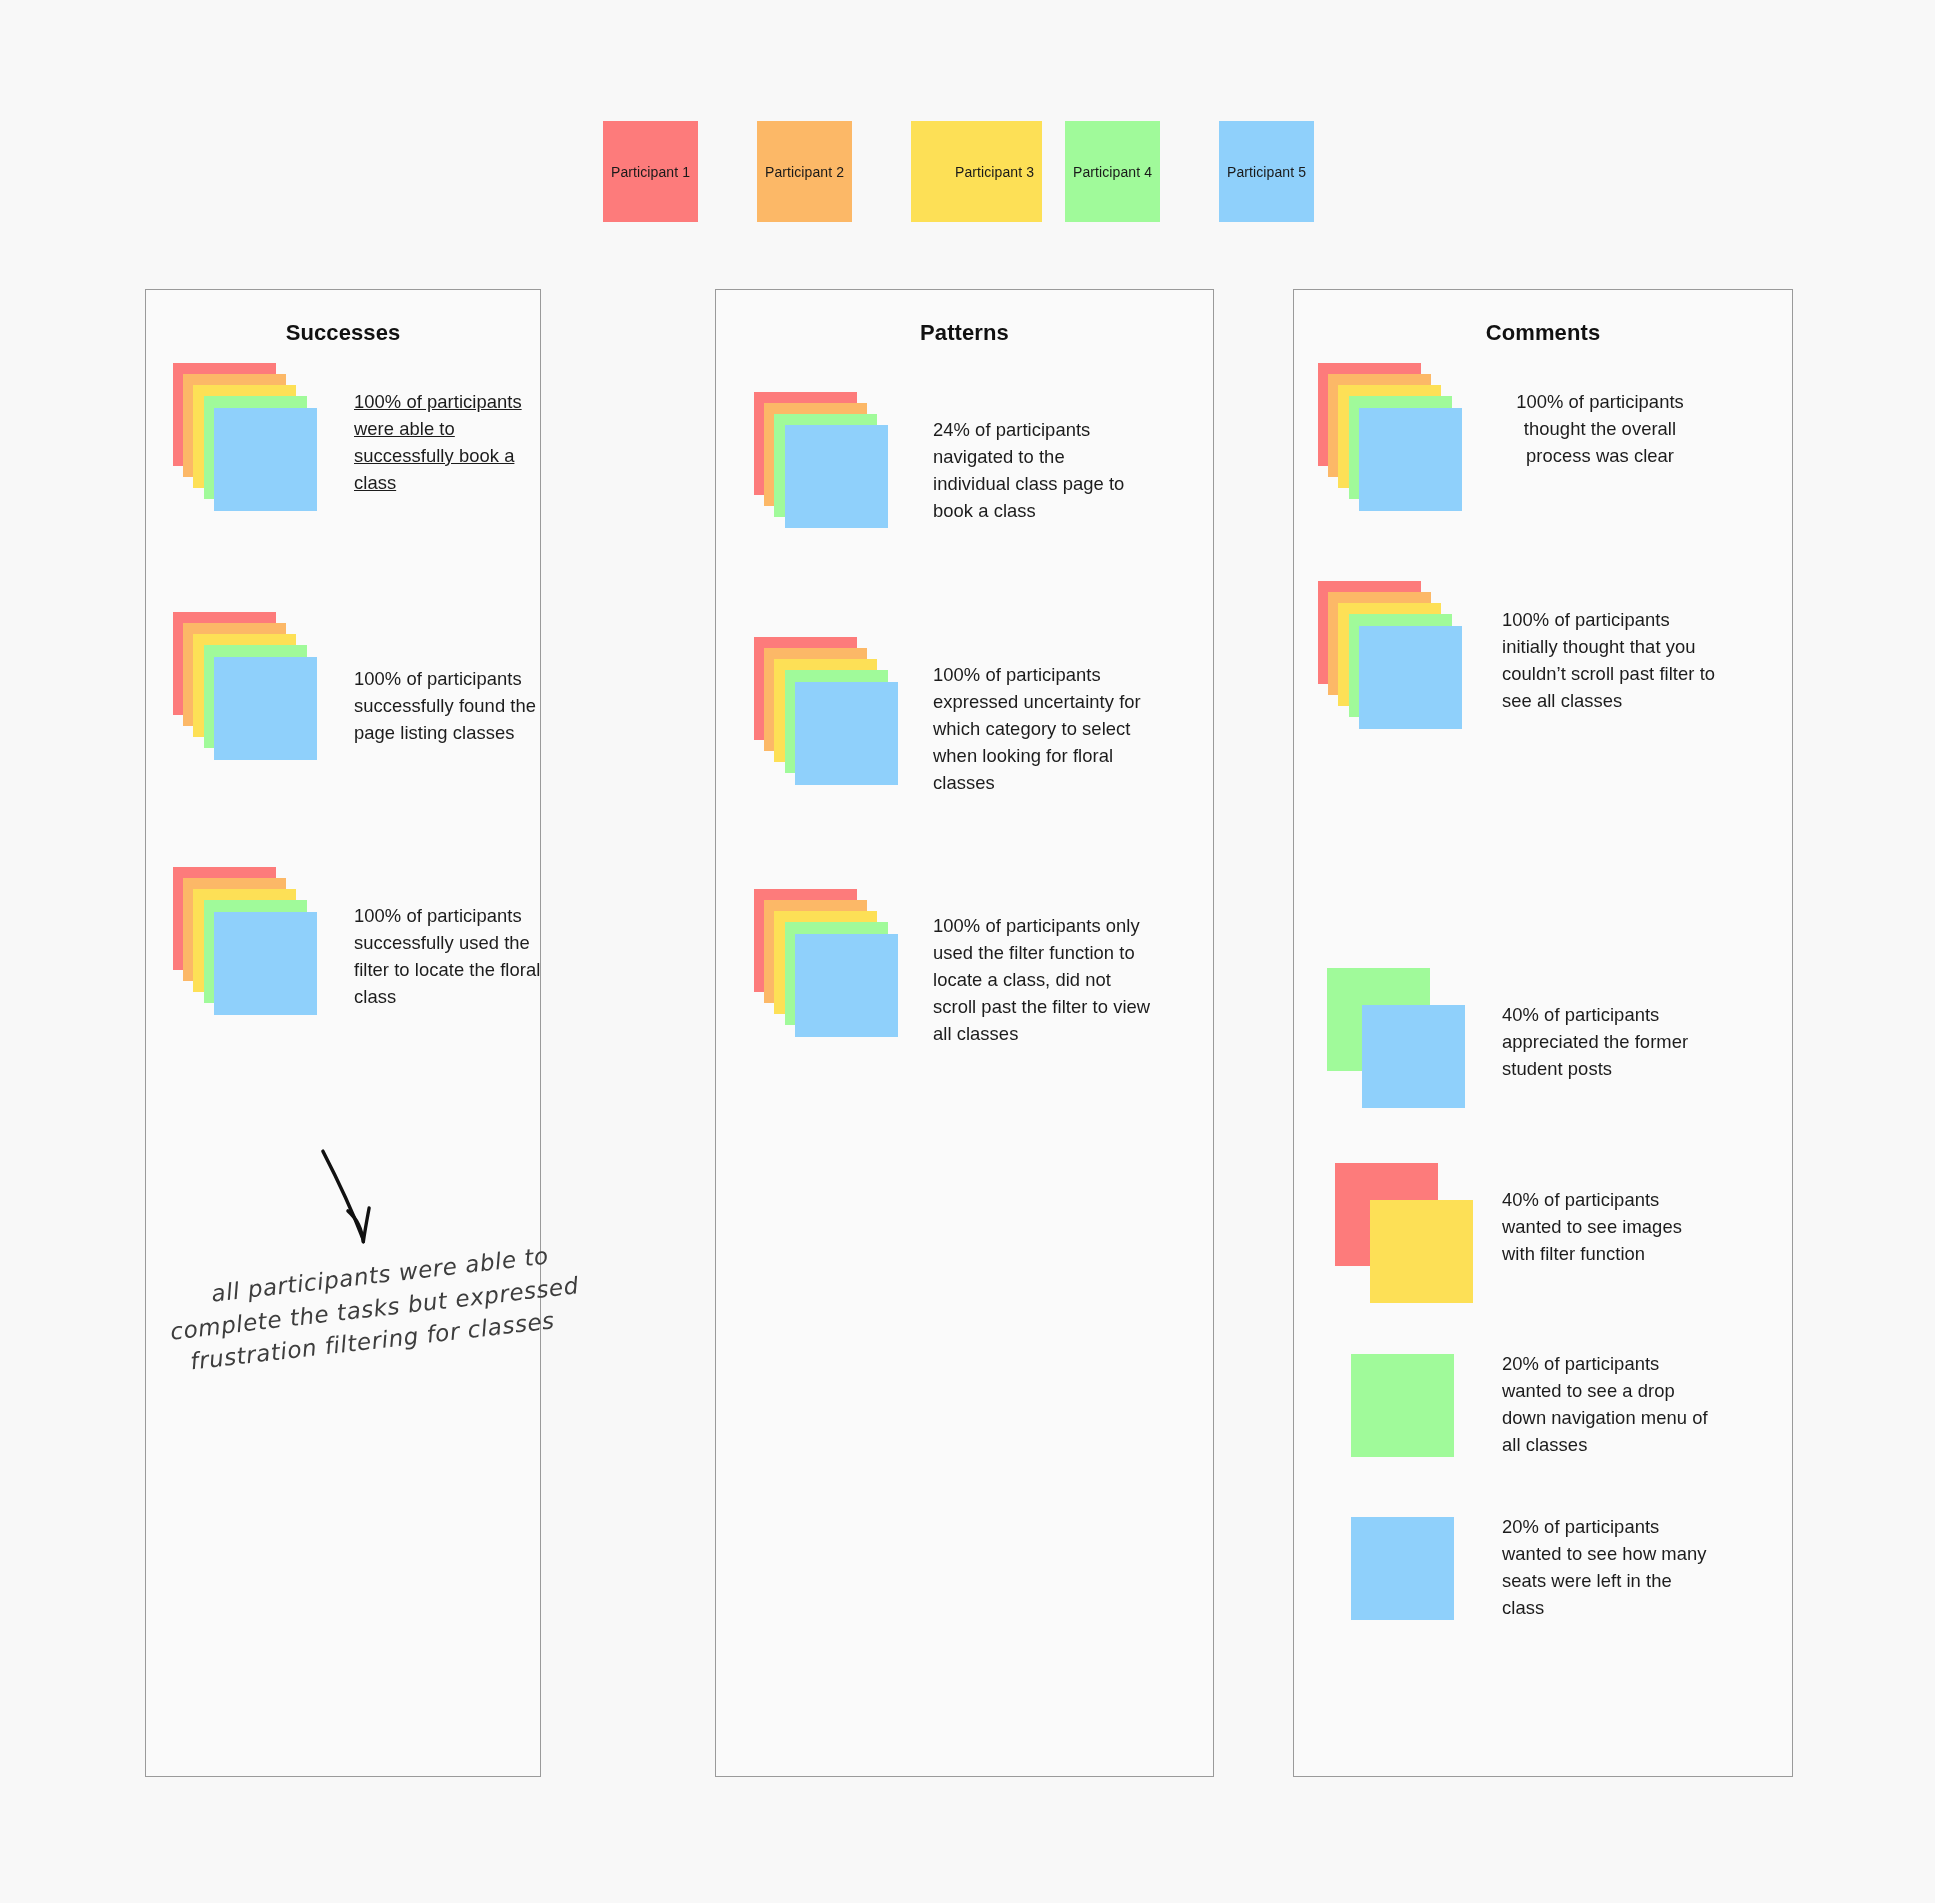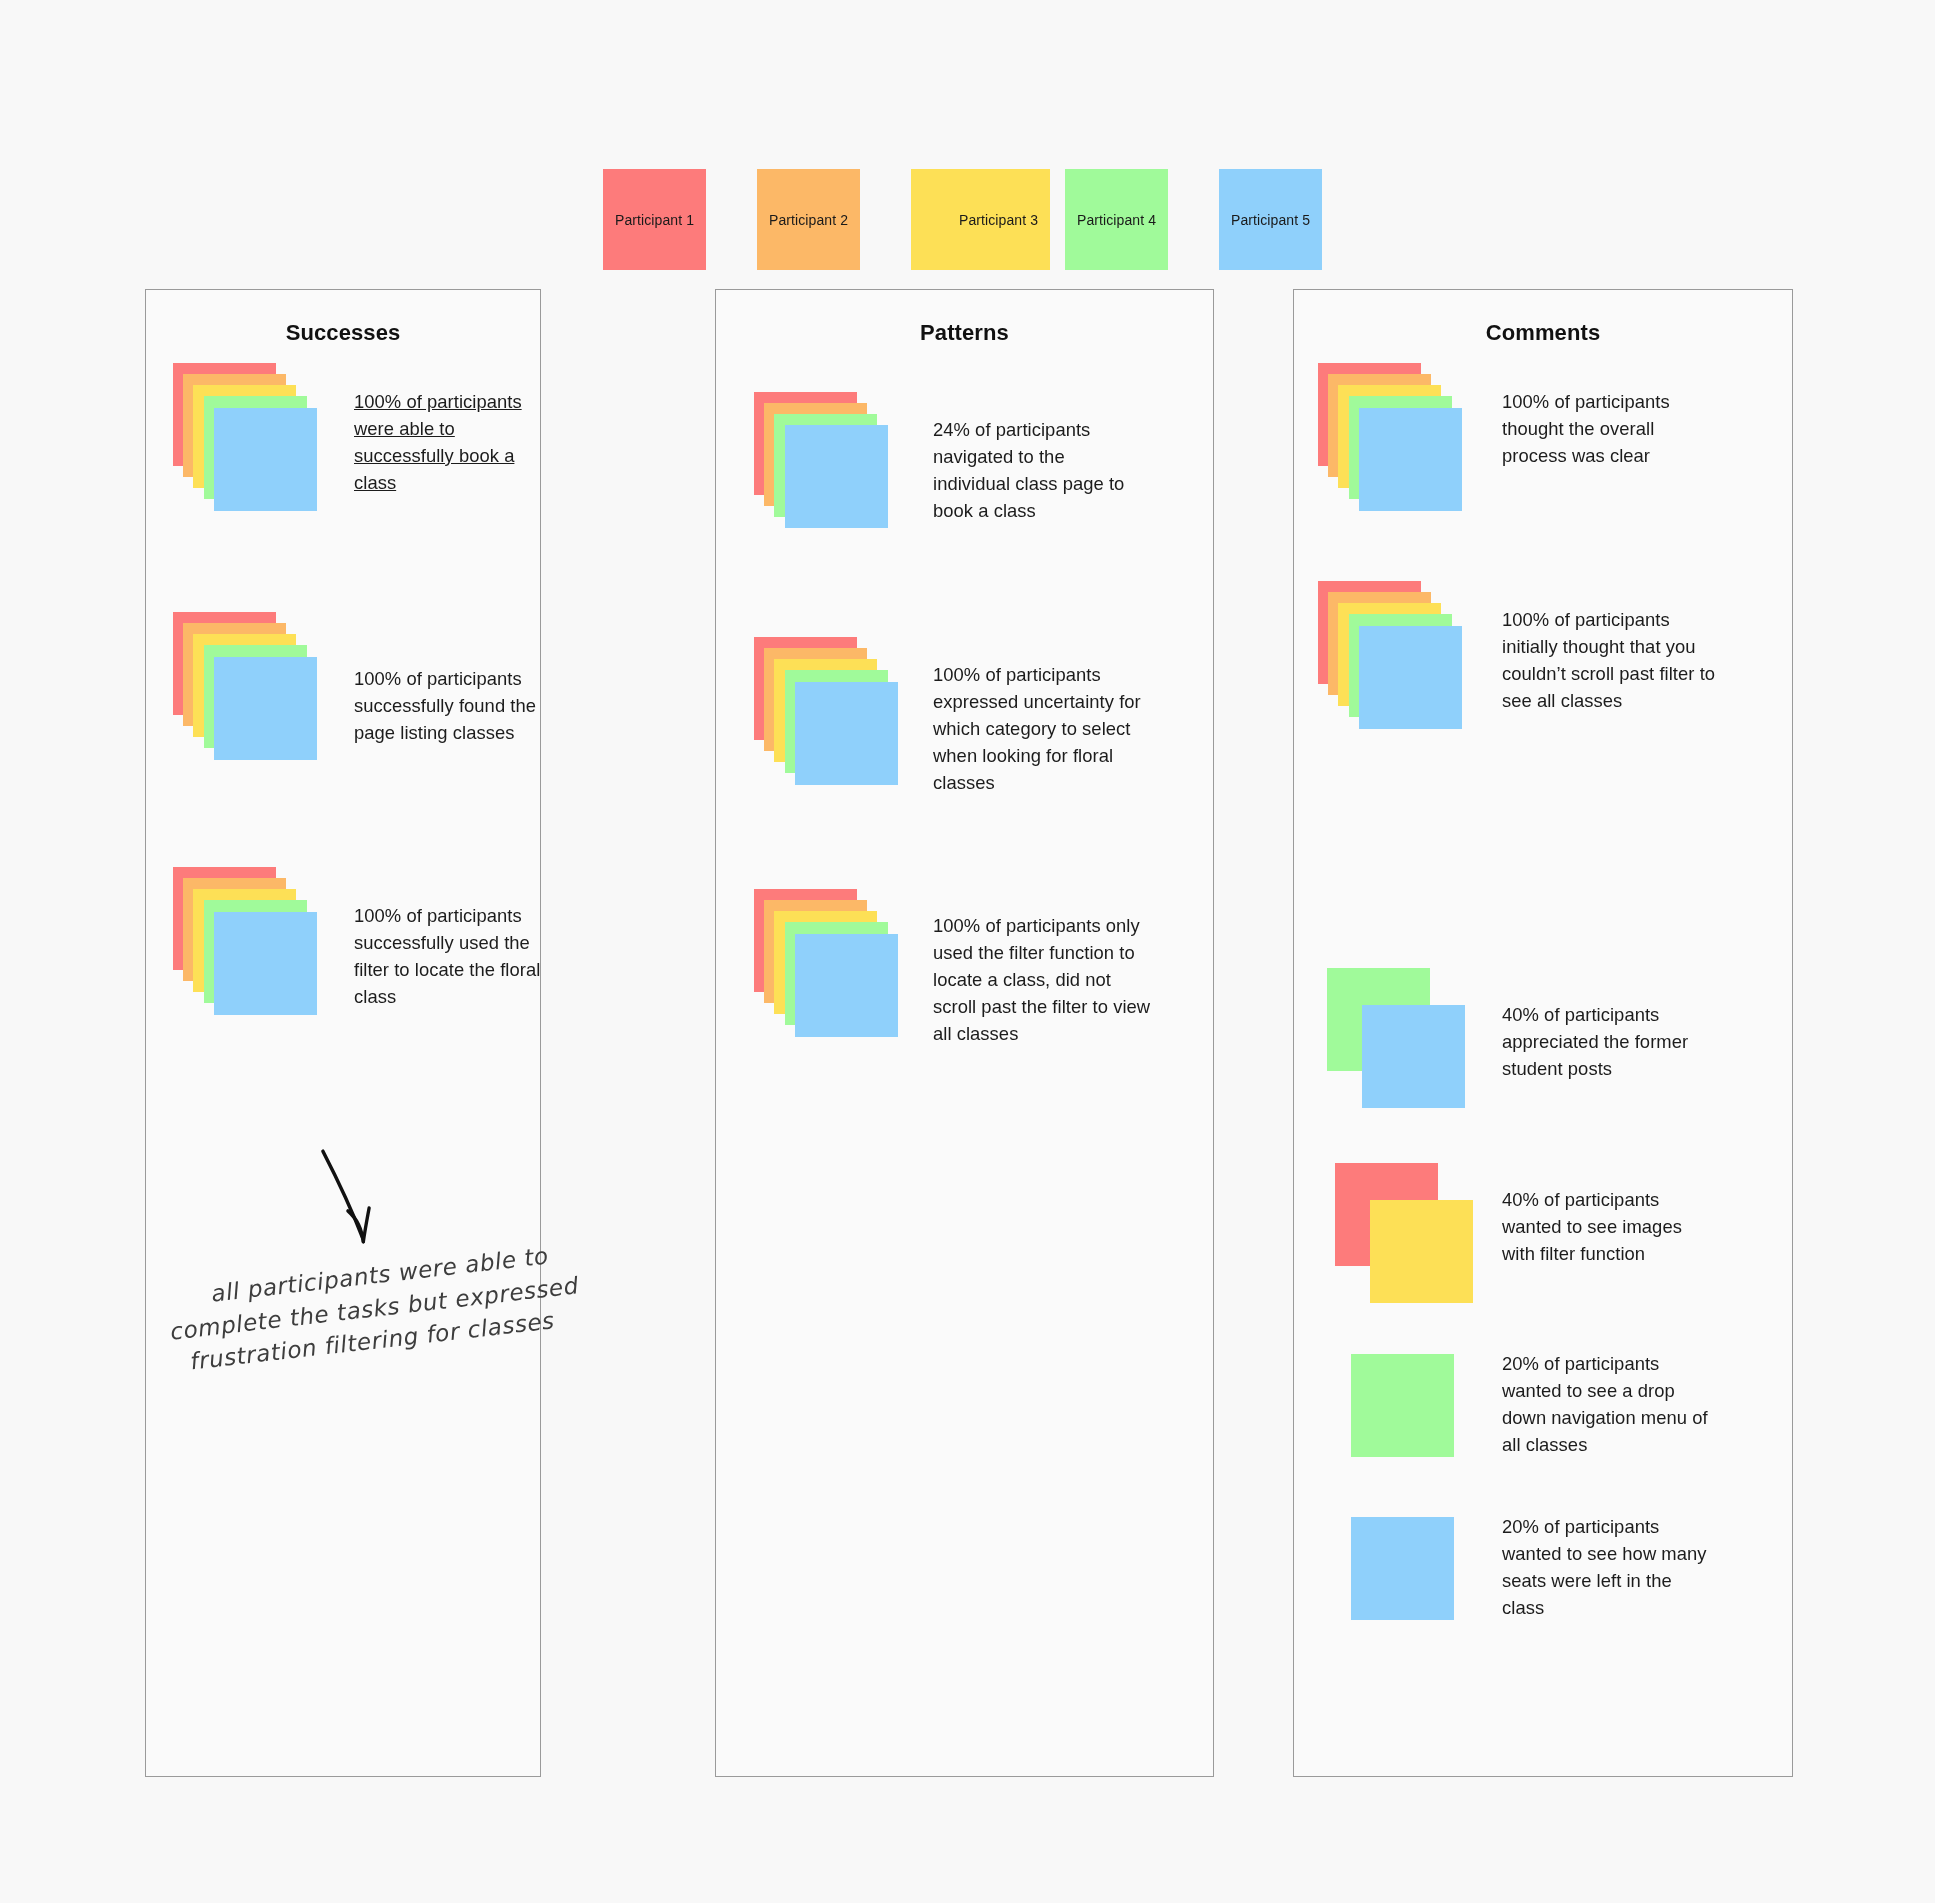--- a/index.html
+++ b/index.html
@@ -19,26 +19,25 @@
   #legend {
     position: absolute;
     left: 603px;
     top: 121px;
     width: 736px;
     height: 102px;
   }
   .legend-note {
     position: absolute;
     top: 0;
-    width: 103px;
+    width: 95px;
     height: 101px;
     display: flex;
     align-items: center;
     justify-content: center;
-    margin-top: 48px;
   }
   .legend-label {
     font-size: 14px;
     color: #1a1a1a;
     letter-spacing: 0.1px;
     white-space: nowrap;
   }
 
   
   .column {
@@ -216,21 +215,21 @@
   <div class="column-title">Comments</div>
 
   <div class="entry" style="top:73px;">
     <div class="stack" style="left: 24px; width: 143px; height: 147px;">
         <div class="note" style="left: 0px; top: 0px; background: rgb(253, 123, 123); z-index: 1;"></div>
         <div class="note" style="left: 10.2px; top: 11px; background: rgb(252, 184, 103); z-index: 2;"></div>
         <div class="note" style="left: 20.3px; top: 22px; background: rgb(253, 224, 86); z-index: 3;"></div>
         <div class="note" style="left: 30.5px; top: 33px; background: rgb(160, 250, 154); z-index: 4;"></div>
         <div class="note" style="left: 41px; top: 45px; background: rgb(143, 208, 251); z-index: 5;"></div>
       </div>
-    <div class="entry-text" style="left:208px; top:25px; width:196px;">100% of participants thought the overall process was clear</div>
+    <div class="entry-text" style="left:208px; top:25px; width:196px;text-align:center;">100% of participants thought the overall process was clear</div>
   </div>
 
   <div class="entry" style="top:291px;">
     <div class="stack" style="left: 24px; width: 143px; height: 147px;">
         <div class="note" style="left: 0px; top: 0px; background: rgb(253, 123, 123); z-index: 1;"></div>
         <div class="note" style="left: 10.2px; top: 11px; background: rgb(252, 184, 103); z-index: 2;"></div>
         <div class="note" style="left: 20.3px; top: 22px; background: rgb(253, 224, 86); z-index: 3;"></div>
         <div class="note" style="left: 30.5px; top: 33px; background: rgb(160, 250, 154); z-index: 4;"></div>
         <div class="note" style="left: 41px; top: 45px; background: rgb(143, 208, 251); z-index: 5;"></div>
       </div>

